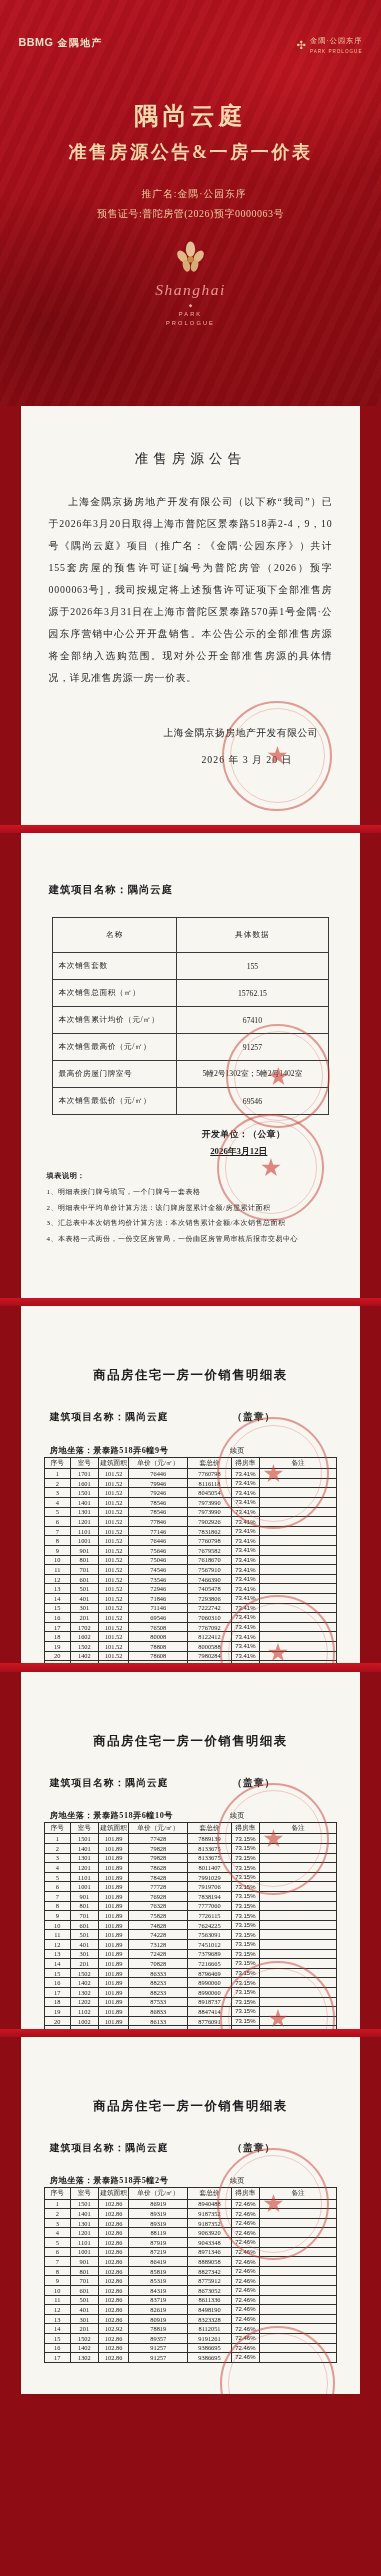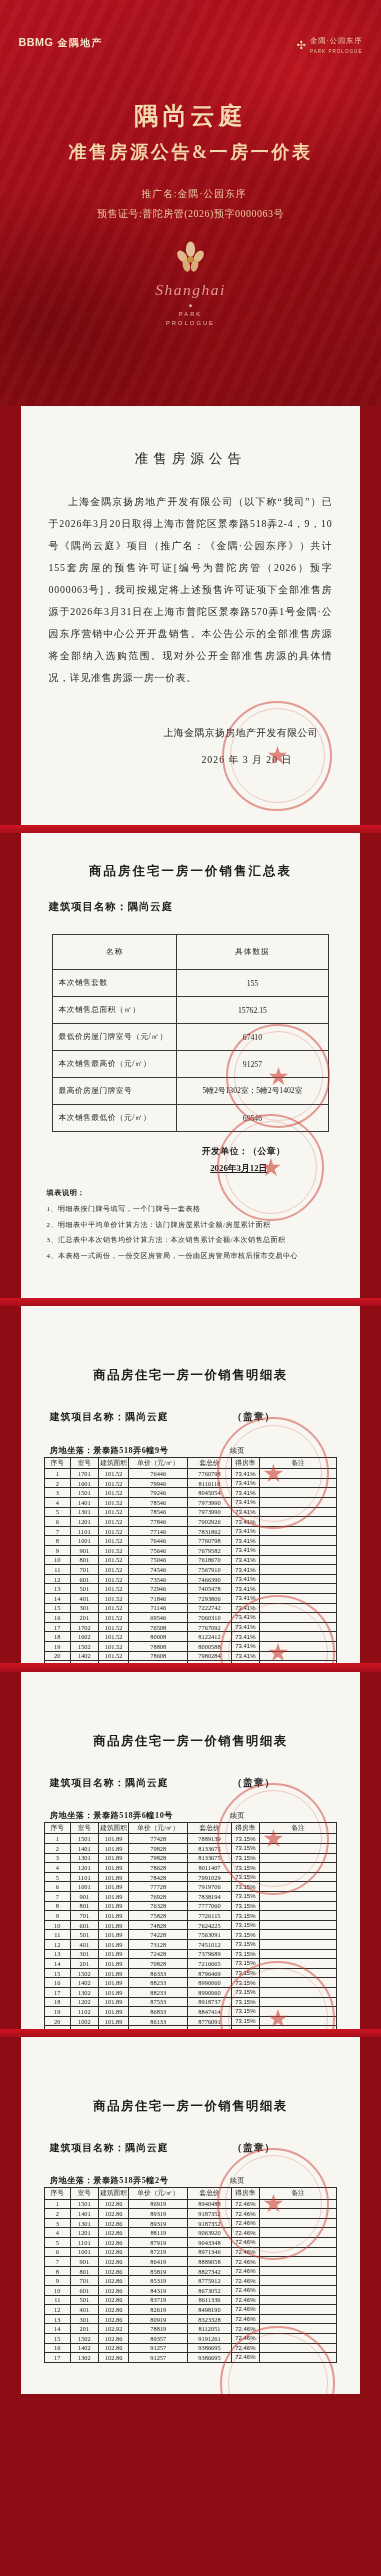--- a/index.html
+++ b/index.html
@@ -173,42 +173,41 @@
     <div class="announce-sign">上海金隅京扬房地产开发有限公司</div>
     <div class="announce-date">2026 年 3 月 20 日</div>
     <div class="stamp" style="width:106px;height:106px;right:28px;bottom:14.4px;">
       <span class="star">★</span>
     </div>
   </section>
 
   <div class="divider"></div>
 
   <section class="page page-summary">
-    <h3 class="summary-title">商品房住宅一房一价销售汇总表</h3>
     <div class="summary-project">建筑项目名称：隅尚云庭</div>
     <table class="summary-table">
       <colgroup>
           <col style="width:45%">
           <col style="width:55%">
         </colgroup>
       <tbody>
           <tr>
         <th>名称</th>
         <th>具体数据</th>
       </tr>
       <tr>
             <td class="lbl">本次销售套数</td>
             <td class="val">155</td>
           </tr>
       <tr>
             <td class="lbl">本次销售总面积（㎡）</td>
             <td class="val">15762.15</td>
           </tr>
       <tr>
-            <td class="lbl">最低价房屋门牌室号（元/㎡）</td>
+            <td class="lbl">本次销售累计均价（元/㎡）</td>
             <td class="val">67410</td>
           </tr>
       <tr>
             <td class="lbl">本次销售最高价（元/㎡）</td>
             <td class="val">91257</td>
           </tr>
       <tr>
             <td class="lbl">最高价房屋门牌室号</td>
             <td class="val">5幢2号1302室；5幢2号1402室</td>
           </tr>

